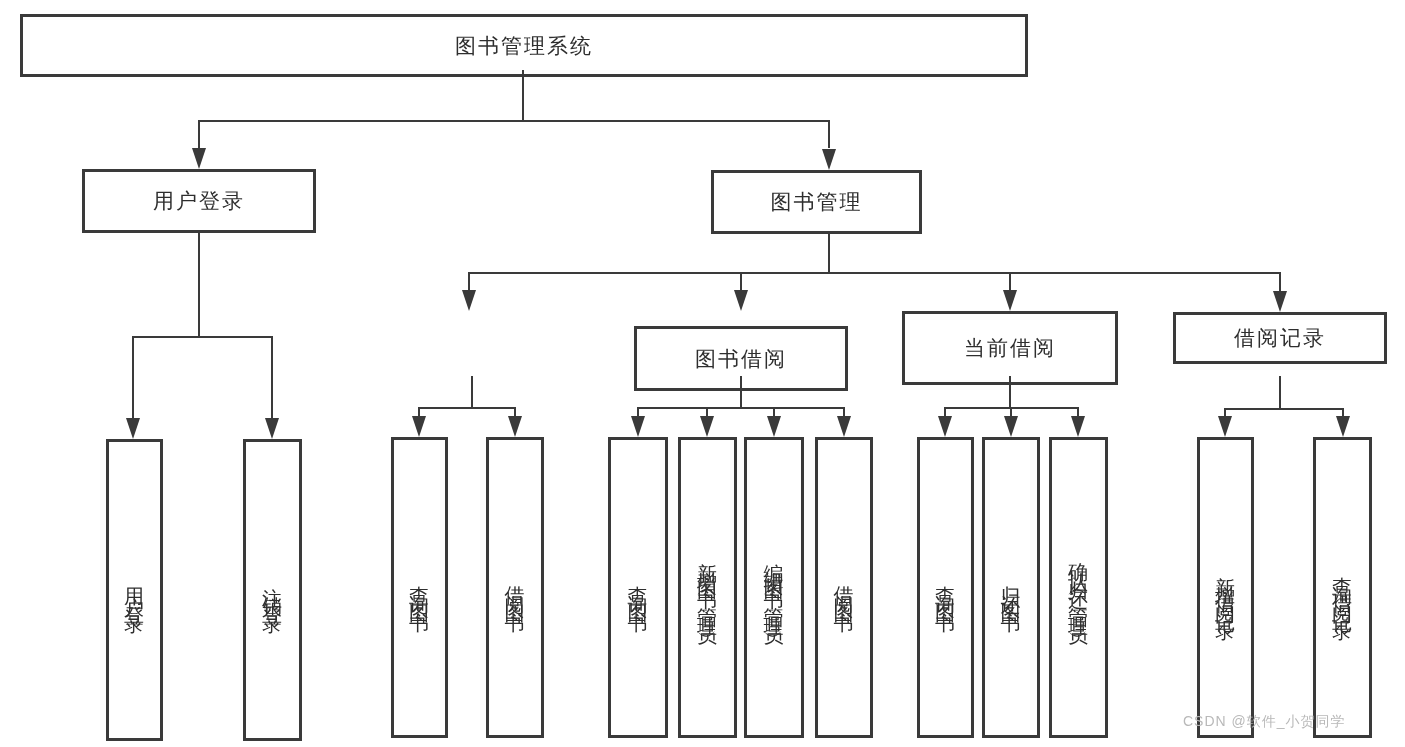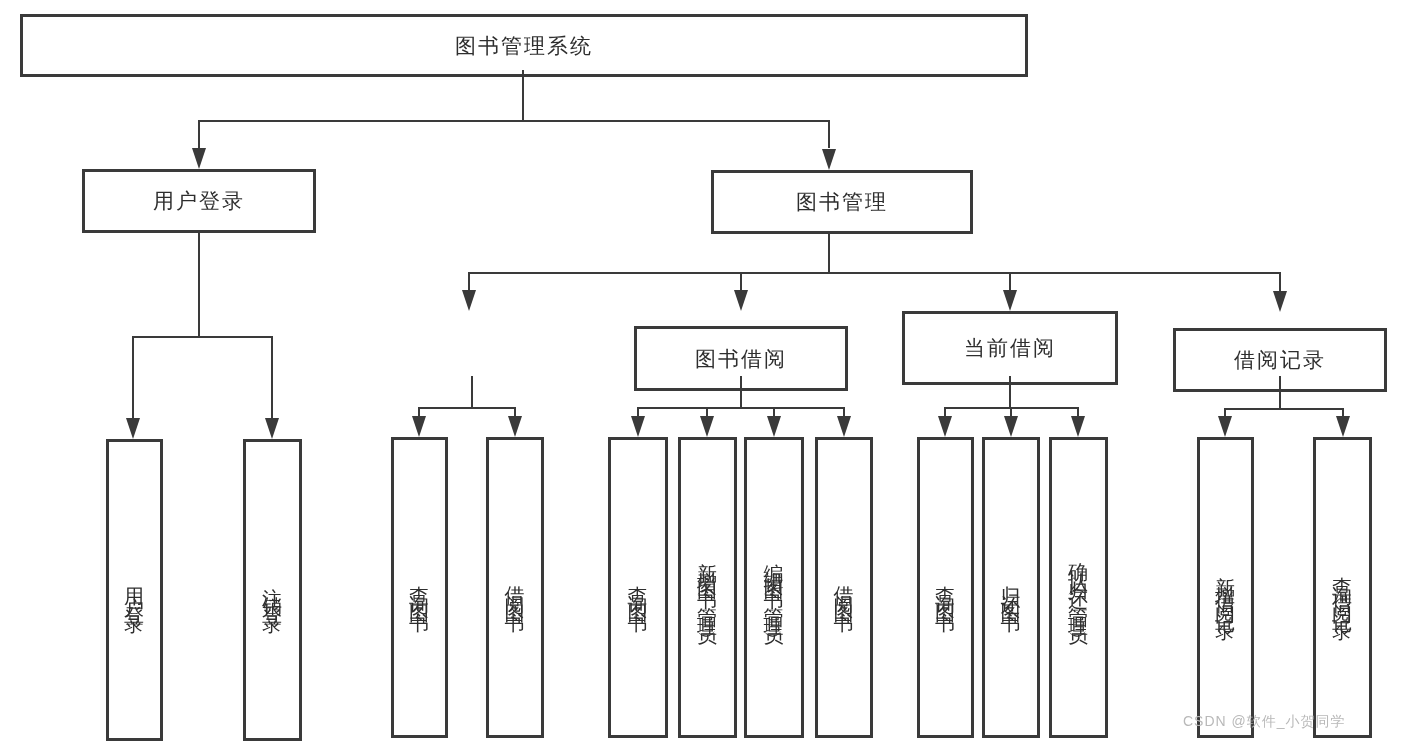--- a/index.html
+++ b/index.html
@@ -44,21 +44,21 @@
   <div class="box h" style="left:20px;top:14px;width:1008px;height:63px">图书管理系统</div>
 
   <div class="vline" style="left:522px;top:70px;height:50px"></div>
   <div class="hline" style="left:198px;top:120px;width:632px"></div>
   <div class="vline" style="left:198px;top:120px;height:28px"></div>
   <div class="vline" style="left:828px;top:120px;height:28px"></div>
   <div class="arrow" style="left:192px;top:148px"></div>
   <div class="arrow" style="left:822px;top:149px"></div>
 
   <div class="box h" style="left:82px;top:169px;width:234px;height:64px">用户登录</div>
-  <div class="box h" style="left:711px;top:170px;width:262px;height:64px">图书管理</div>
+  <div class="box h" style="left:711px;top:170px;width:211px;height:64px">图书管理</div>
 
   <div class="vline" style="left:198px;top:233px;height:103px"></div>
   <div class="hline" style="left:133px;top:336px;width:140px"></div>
   <div class="vline" style="left:132px;top:336px;height:82px"></div>
   <div class="vline" style="left:271px;top:336px;height:82px"></div>
   <div class="arrow" style="left:126px;top:418px"></div>
   <div class="arrow" style="left:265px;top:418px"></div>
 
   <div class="vline" style="left:828px;top:234px;height:38px"></div>
   <div class="hline" style="left:468px;top:272px;width:813px"></div>
@@ -66,21 +66,21 @@
   <div class="vline" style="left:740px;top:272px;height:19px"></div>
   <div class="vline" style="left:1009px;top:272px;height:19px"></div>
   <div class="vline" style="left:1279px;top:272px;height:19px"></div>
   <div class="arrow" style="left:462px;top:290px"></div>
   <div class="arrow" style="left:734px;top:290px"></div>
   <div class="arrow" style="left:1003px;top:290px"></div>
   <div class="arrow" style="left:1273px;top:291px"></div>
 
   <div class="box h" style="left:634px;top:326px;width:214px;height:65px">图书借阅</div>
   <div class="box h" style="left:902px;top:311px;width:216px;height:74px">当前借阅</div>
-  <div class="box h" style="left:1173px;top:328px;width:214px;height:64px">借阅记录</div>
+  <div class="box h" style="left:1173px;top:312px;width:214px;height:52px">借阅记录</div>
 
   <div class="vline" style="left:471px;top:376px;height:31px"></div>
   <div class="hline" style="left:418px;top:407px;width:98px"></div>
   <div class="vline" style="left:418px;top:407px;height:10px"></div>
   <div class="vline" style="left:514px;top:407px;height:10px"></div>
   <div class="arrow" style="left:412px;top:416px"></div>
   <div class="arrow" style="left:508px;top:416px"></div>
 
   <div class="vline" style="left:740px;top:376px;height:31px"></div>
   <div class="hline" style="left:637px;top:407px;width:208px"></div>

